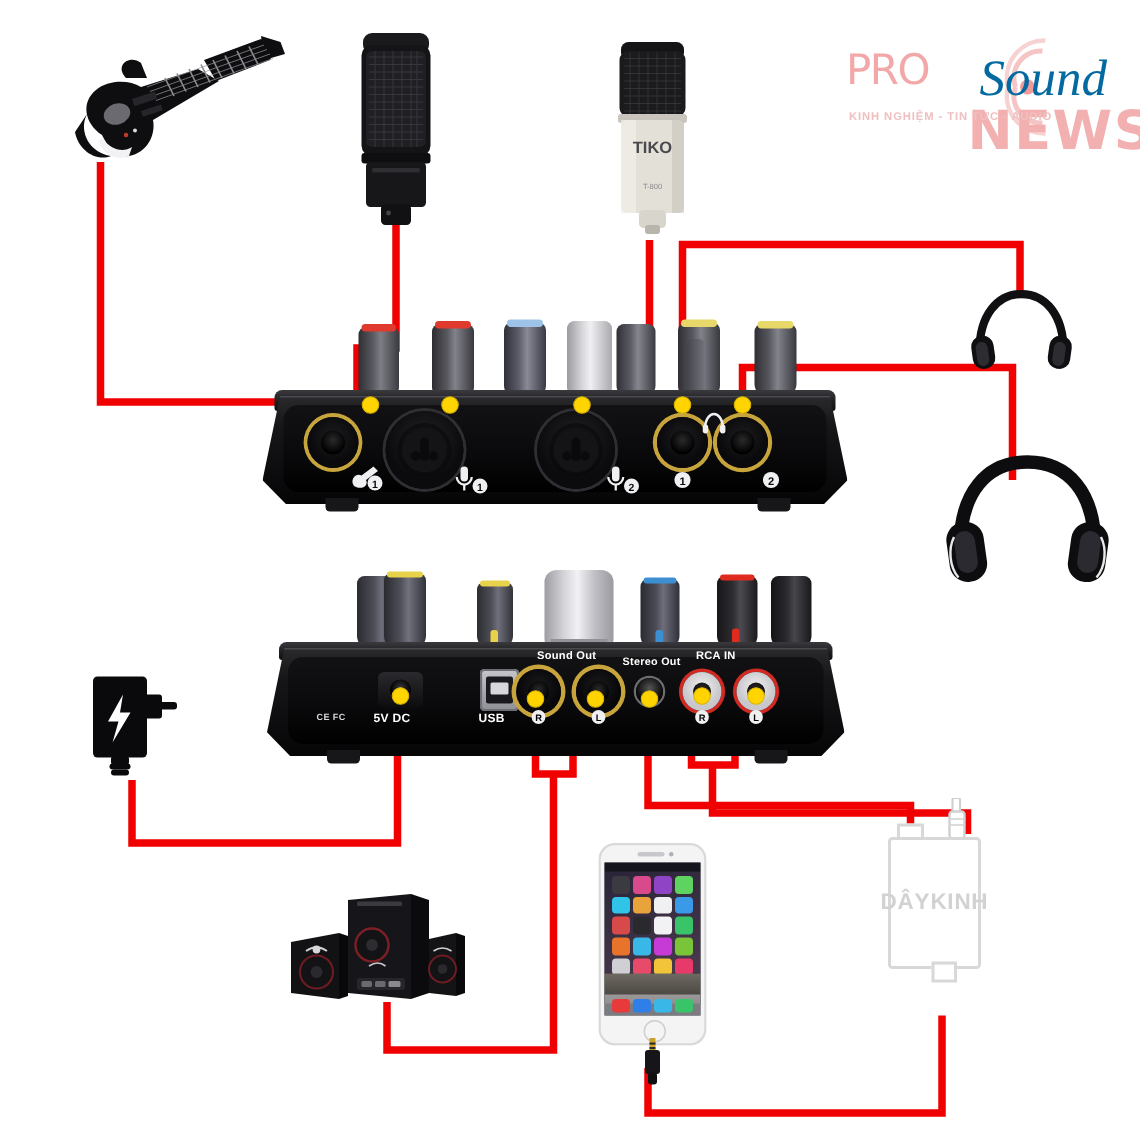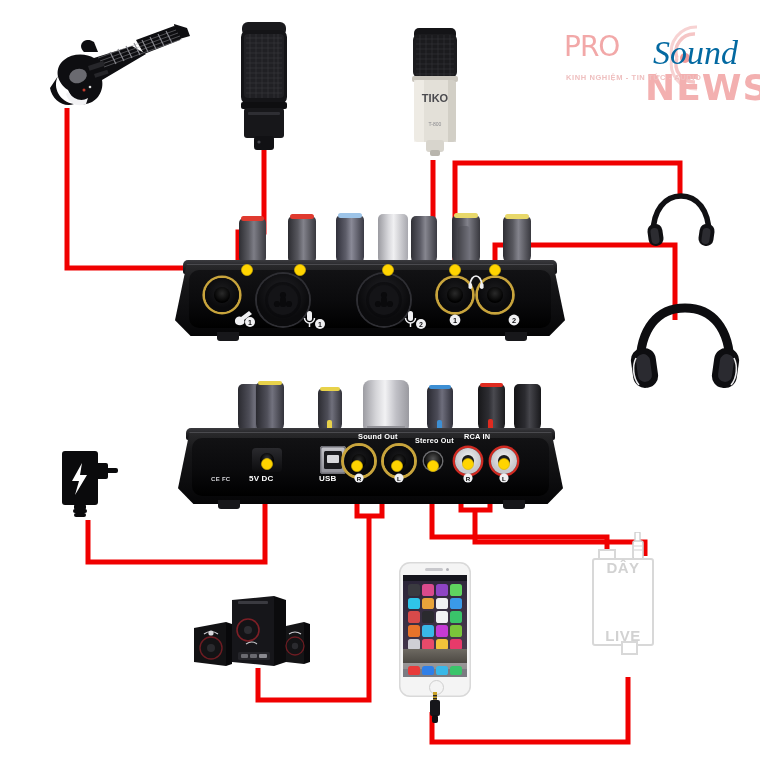--- a/index.html
+++ b/index.html
@@ -82,21 +82,21 @@
     position:absolute;background:#f4f4f4;border-radius:11px;
     box-shadow:inset 0 0 0 1.5px #d9d9d9;
   }
   .phonescreen{position:absolute;background:#101018;overflow:hidden;}
   .appgrid{position:absolute;display:grid;grid-template-columns:repeat(4,1fr);gap:2.2px;}
   .app{border-radius:2.6px;}
   .homebtn{position:absolute;border-radius:50%;border:1.4px solid #cfcfcf;}
 
   .dlbox{
     position:absolute;border:2px solid #d8d8d8;background:#fff;border-radius:3px;
-    display:flex;flex-direction:column;align-items:center;justify-content:space-between;
+    display:flex;flex-direction:row;align-items:center;justify-content:center;
     color:#d2d2d2;font-weight:bold;font-size:15px;line-height:1.08;letter-spacing:.5px;
   }
   .plugbody{position:absolute;background:#fff;border:2px solid #d8d8d8;}
 </style>
 </head>
 <body>
 
 <div id="stage">
 
   <div id="logo" class="abs">
@@ -344,21 +344,21 @@
   <div class="dev" style="left:592px;top:558px;">
     <div class="plugbody" style="left:6px;top:-9px;width:14px;height:10px;"></div>
     <svg class="abs" style="left:38px;top:-26px;" width="16" height="28" viewBox="0 0 16 28">
       <rect x="5" y="0" width="5" height="10" rx="1" fill="#fff" stroke="#d0d0d0" stroke-width="1.4"></rect>
       <rect x="3" y="9" width="10" height="18" rx="2" fill="#fff" stroke="#d0d0d0" stroke-width="1.6"></rect>
       <line x1="3" y1="14" x2="13" y2="14" stroke="#d8d8d8" stroke-width="1.2"></line>
       <line x1="3" y1="18" x2="13" y2="18" stroke="#d8d8d8" stroke-width="1.2"></line>
     </svg>
     <div class="dlbox" style="left:0;top:0;width:58px;height:84px;">
       <span>DÂY</span>
-      <span>LIVE</span>
+      <span>KINH</span>
     </div>
     <div class="plugbody" style="left:29px;top:83px;width:13px;height:10px;"></div>
   </div>
 
   <div class="unit" style="left:175px;top:212px;width:390px;height:130px;">
 
     <div class="knob" style="left:64px;top:6px;width:27px;height:48px;">
       <div class="cap" style="background:linear-gradient(90deg,#2e2e33 0%,#595960 35%,#7d7d86 55%,#3a3a40 100%);"></div>
       <div class="ring" style="top:-2px;width:23px;height:5px;left:2px;transform:none;border-radius:3px;background:#e03a2f;"></div>
     </div>

